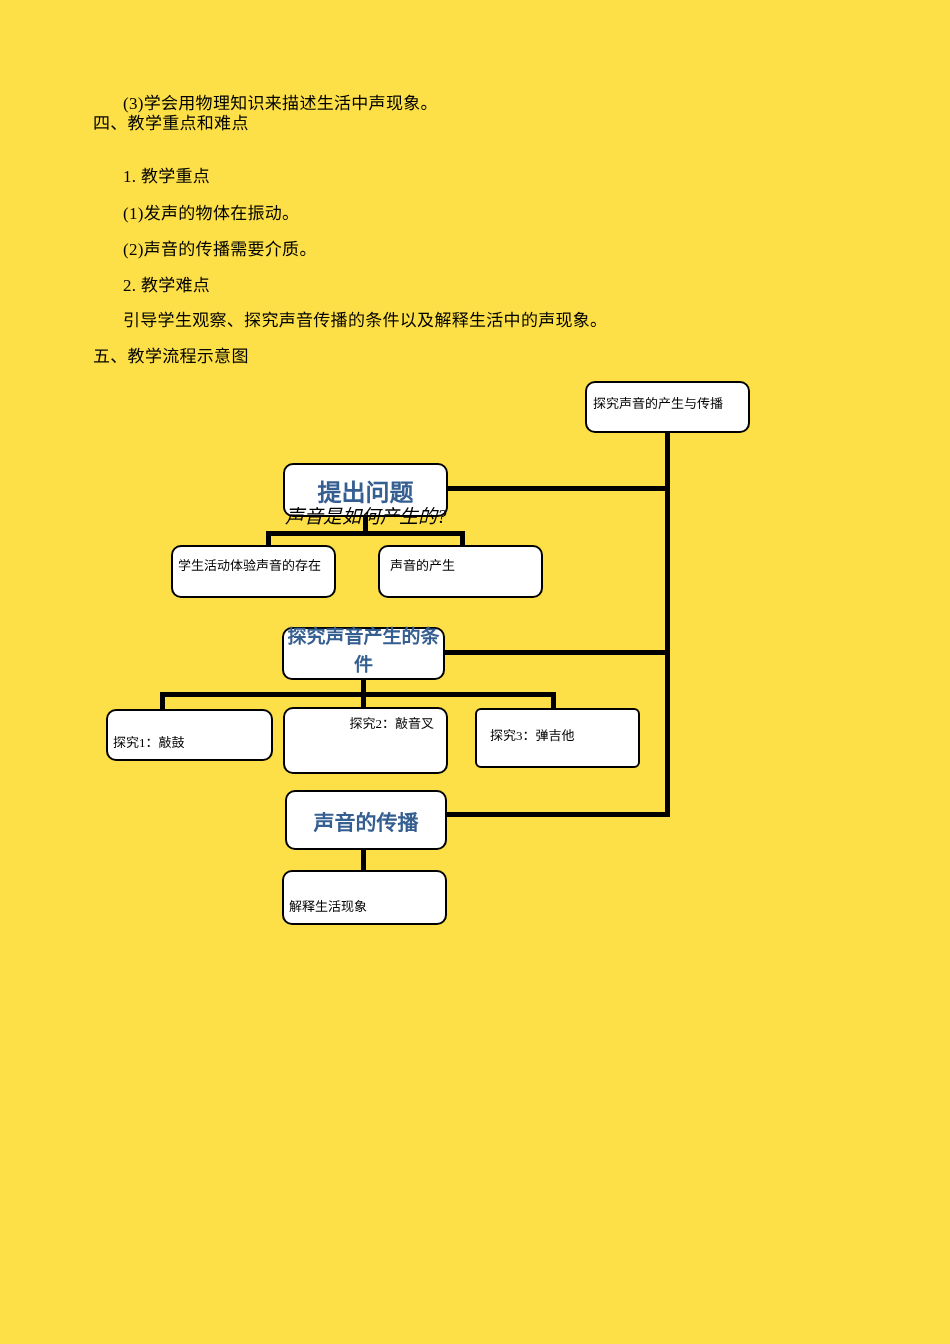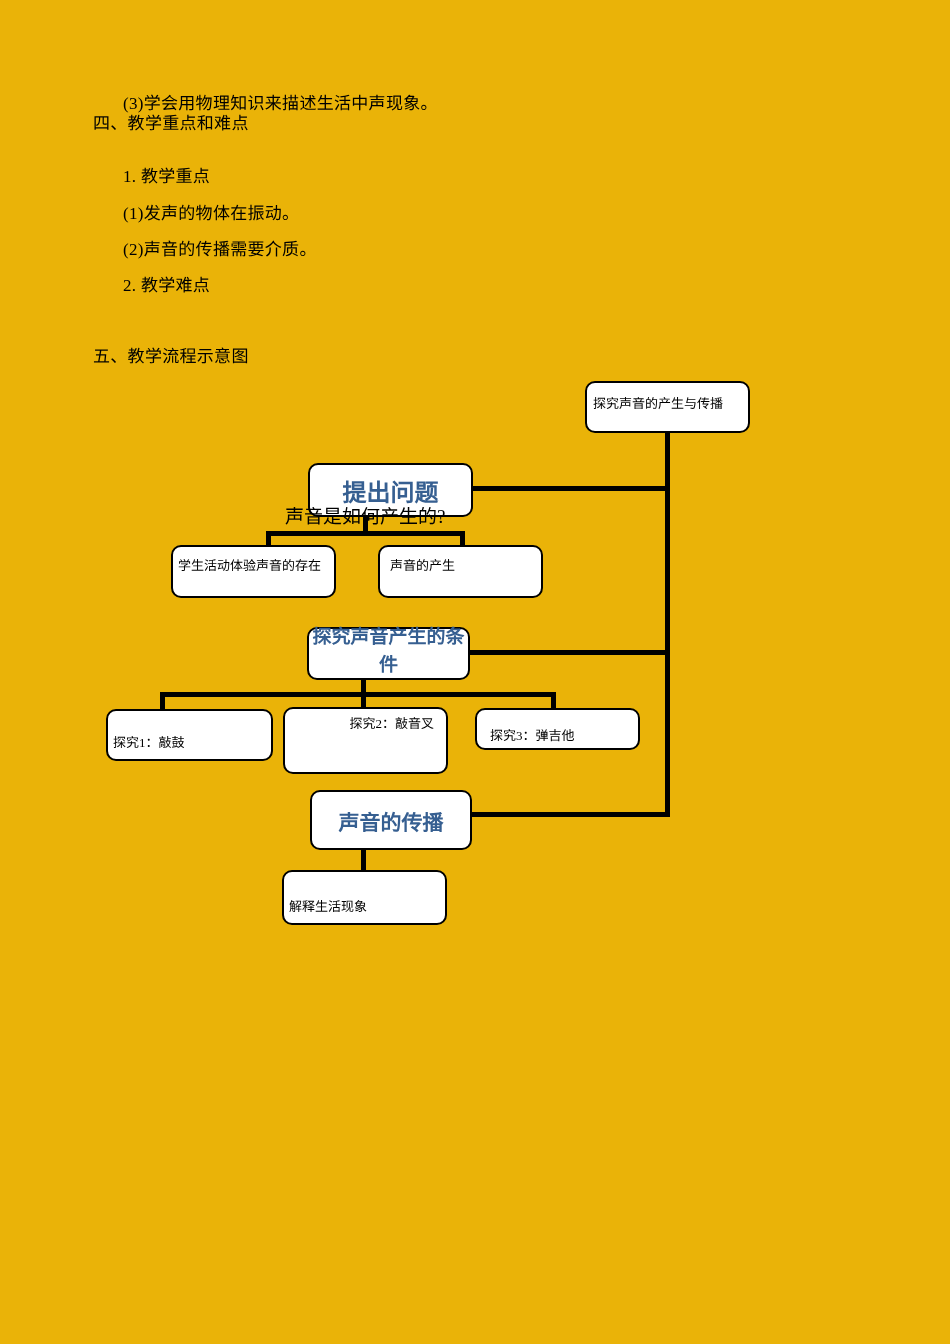--- a/index.html
+++ b/index.html
@@ -1,55 +1,56 @@
 <!DOCTYPE html>
 <html lang="zh-CN" style="--accent: #365F91;"><head>
 <meta charset="utf-8">
 <style>
   html,body{margin:0;padding:0;background:#fff;}
   .page{
-    position:relative;width:950px;height:1344px;background:#eab308;overflow:hidden;
+    position:relative;width:950px;height:1344px;background:#fde047;overflow:hidden;
     font-family:"Liberation Serif","DejaVu Serif",serif;color:#000;
   }
   
   .dline{position:absolute;font-size:17px;line-height:20px;white-space:nowrap;letter-spacing:0.3px;}
   
   .fbox{
     position:absolute;box-sizing:border-box;background:#fff;
     border:2px solid #000;border-radius:10px;font-size:13px;overflow:visible;
   }
   .fbox .txt{display:block;}
-  .blue{color:var(--accent,#365F91);font-weight:bold;margin-left:25px;}
+  .blue{color:var(--accent,#365F91);font-weight:bold;}
   
   .cline{position:absolute;background:#000;}
   
   .b-top{left:585px;top:381px;width:165px;height:52px;padding:1px 6px 0 6px;line-height:39px;}
   .b-question{left:283px;top:463px;width:165px;height:54px;text-align:center;padding-top:8px;font-size:24px;}
-  .t-question-sub{position:absolute;left:285px;top:501px;font-size:19px;white-space:nowrap;}
+  .t-question-sub{position:absolute;left:285px;top:501px;font-size:19px;white-space:nowrap;font-style:italic;}
   .b-activity{left:171px;top:545px;width:165px;height:53px;padding:0 0 0 5px;line-height:37px;}
   .b-production{left:378px;top:545px;width:165px;height:53px;padding:8px 0 0 10px;}
   .b-conditions{left:282px;top:627px;width:163px;height:53px;text-align:center;line-height:28px;font-size:19px;}
   .b-conditions .txt{position:relative;top:-6px;}
   .b-e1{left:90px;top:709px;width:167px;height:52px;padding:21px 0 0 5px;margin-left:16px;}
   .b-e2{left:283px;top:707px;width:165px;height:67px;padding:4px 12px 0 7px;text-align:right;}
-  .b-e3{left:475px;top:708px;width:165px;height:42px;padding:15px 0 0 13px;}
+  .b-e3{left:475px;top:708px;width:165px;height:60px;padding:15px 0 0 13px;border-radius:6px;}
   .b-transmission{left:285px;top:790px;width:162px;height:60px;text-align:center;padding-top:14px;font-size:21px;}
   .b-explain{left:282px;top:870px;width:165px;height:55px;padding:24px 0 0 5px;}
 </style>
 </head>
 <body>
 
 <div class="page">
 
   <div class="dline" style="left:123px;top:94px">(3)学会用物理知识来描述生活中声现象。</div>
   <div class="dline" style="left:93px;top:114px">四、教学重点和难点</div>
   <div class="dline" style="left:123px;top:167px">1. 教学重点</div>
   <div class="dline" style="left:123px;top:204px">(1)发声的物体在振动。</div>
   <div class="dline" style="left:123px;top:240px">(2)声音的传播需要介质。</div>
   <div class="dline" style="left:123px;top:276px">2. 教学难点</div>
+  <div class="dline" style="left:123px;top:311px">引导学生观察、探究声音传播的条件以及解释生活中的声现象。</div>
   <div class="dline" style="left:93px;top:347px">五、教学流程示意图</div>
 
   <div>
 
     <div class="cline" style="left:665px;top:431px;width:5px;height:386px"></div>
     <div class="cline" style="left:448px;top:486px;width:222px;height:5px"></div>
     <div class="cline" style="left:444px;top:650px;width:226px;height:5px"></div>
     <div class="cline" style="left:446px;top:812px;width:224px;height:5px"></div>
 
     <div class="cline" style="left:363px;top:516px;width:5px;height:18px"></div>

